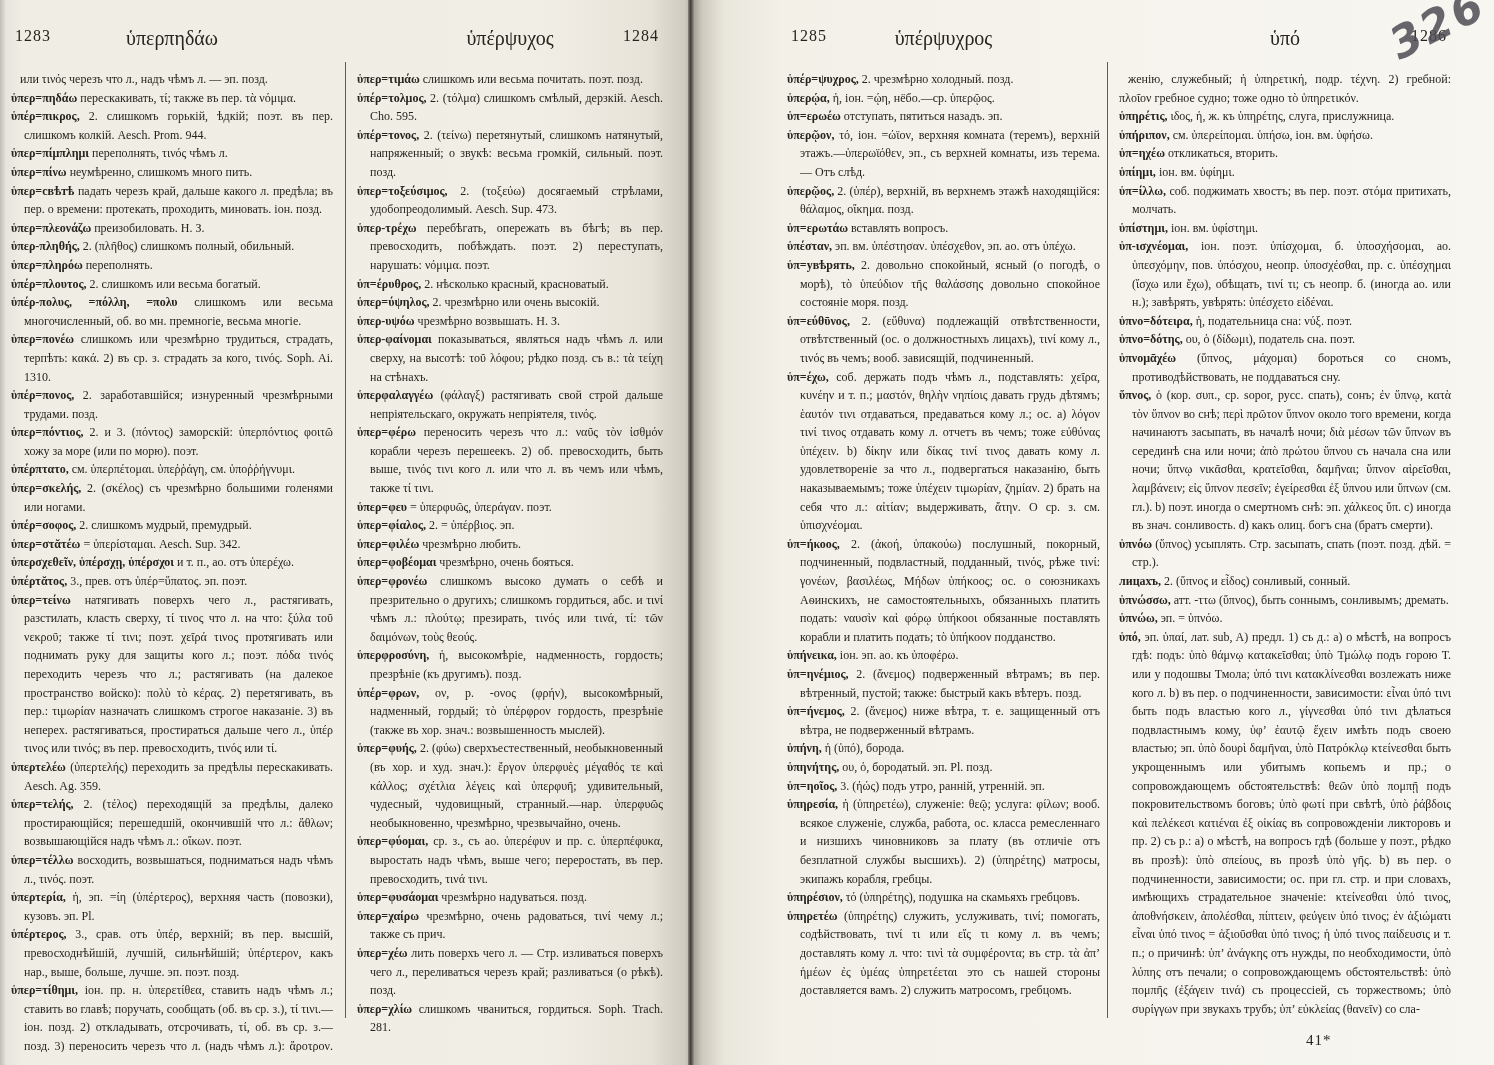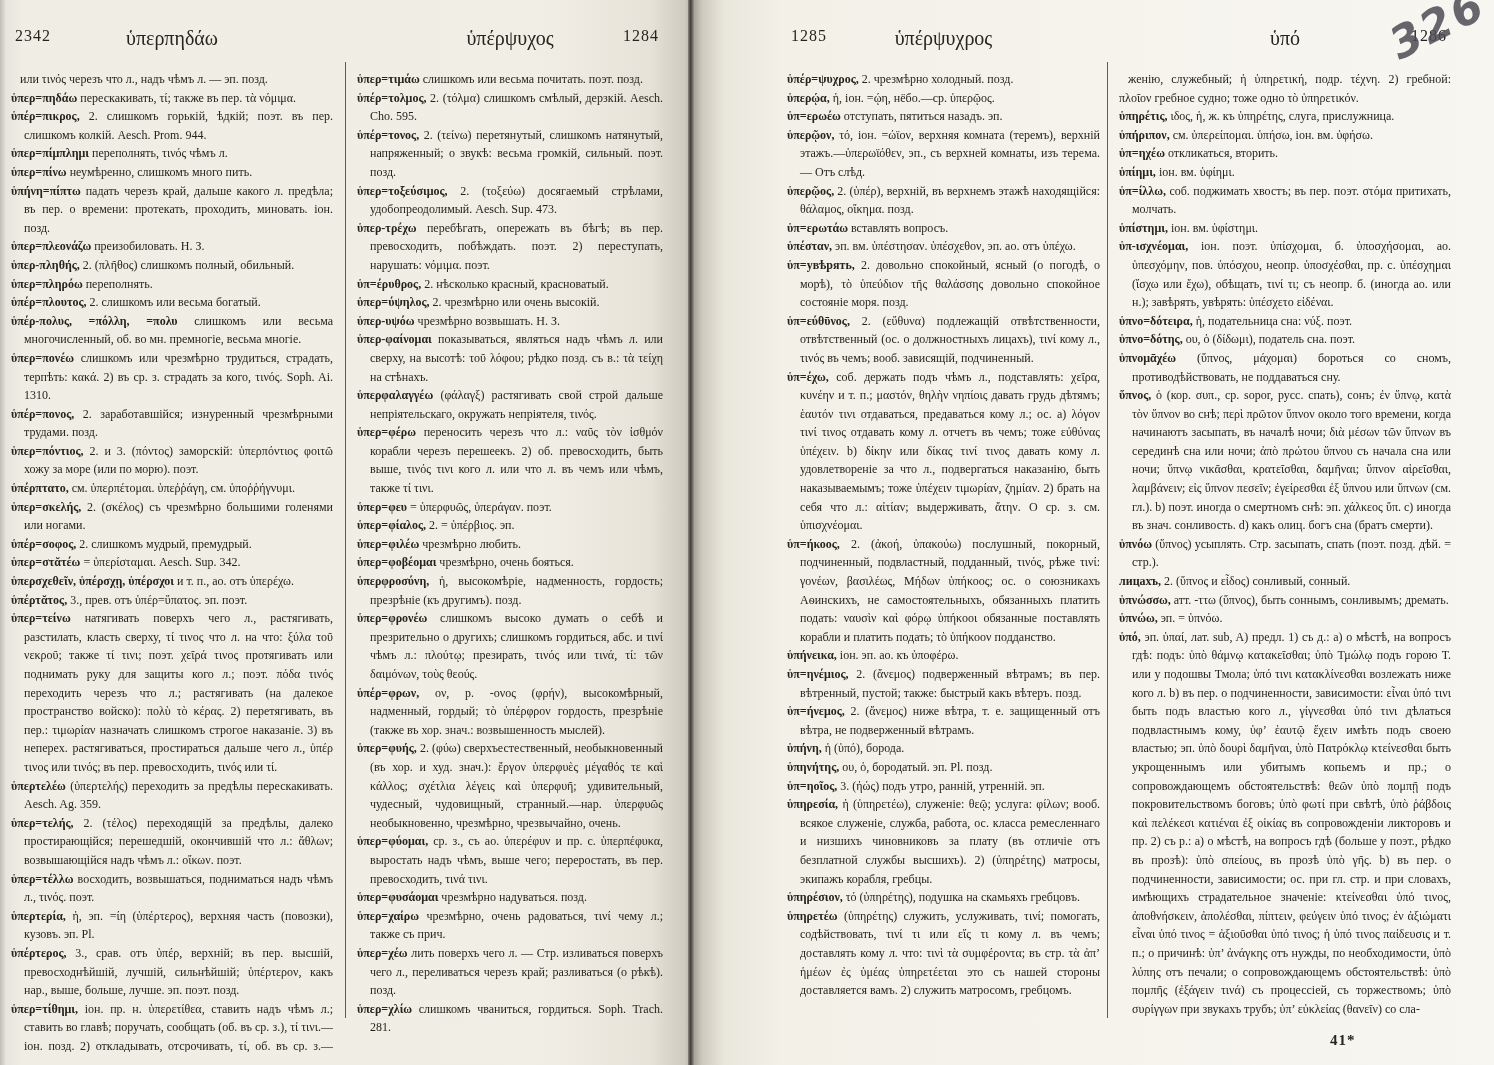--- a/index.html
+++ b/index.html
@@ -34,48 +34,48 @@
   #col1 { left:11px;  width:322px; }
   #col2 { left:357px; width:306px; }
   #col3 { left:95px;  width:313px; }
   #col4 { left:427px; width:332px; }
   .rule { position:absolute; top:62px; width:1px; height:956px; background:#5f5c54; }
   #rule-left  { left:345px; }
   #rule-right { left:415px; }
   .entry { margin:0; text-indent:-13px; padding-left:13px; }
   .entry.cont { text-indent:9px; padding-left:0; }
   .hw { font-weight:bold; }
-  .signature { position:absolute; left:614px; top:1032px; font-weight:bold; font-size:15px; letter-spacing:1px;margin-left:24px; }
+  .signature { position:absolute; left:614px; top:1032px; font-weight:normal; font-size:15px; letter-spacing:1px; }
   .handwritten {
     position:absolute; right:6px; top:-2px;
     font-family:"DejaVu Sans",sans-serif; font-style:italic; font-weight:bold;
     font-size:44px; color:#4e4d54; opacity:.85; letter-spacing:3px;
     transform:rotate(-27deg); transform-origin:center;
   }
 </style>
 </head>
 <body>
 
 <div class="page" id="page-left">
   <div class="col-header" style="left:11px;width:322px;">
-    <span class="pagenum pn-left">2342</span>
+    <span class="pagenum pn-left">1283</span>
     <span class="runhead">ὑπερπηδάω</span>
   </div>
   <div class="col-header" style="left:357px;width:306px;">
     <span class="runhead">ὑπέρψυχος</span>
     <span class="pagenum pn-right">1284</span>
   </div>
   <div class="rule" id="rule-left"></div>
   <div class="col" id="col1">
       <p class="entry cont">или τινός черезъ что л., надъ чѣмъ л. — эп. позд.</p>
       <p class="entry"><b class="hw">ὑπερ=πηδάω</b> перескакивать, τί; также въ пер. τὰ νόμιμα.</p>
       <p class="entry"><b class="hw">ὑπέρ=πικρος,</b> 2. слишкомъ горькій, ѣдкій; поэт. въ пер. слишкомъ колкій. Aesch. Prom. 944.</p>
       <p class="entry"><b class="hw">ὑπερ=πίμπλημι</b> переполнять, τινός чѣмъ л.</p>
       <p class="entry"><b class="hw">ὑπερ=πίνω</b> неумѣренно, слишкомъ много пить.</p>
-      <p class="entry"><b class="hw">ὑπήνη=πίπτω</b> падать черезъ край, дальше какого л. предѣла; въ пер. о времени: протекать, проходить, миновать. іон. позд.</p>
+      <p class="entry"><b class="hw">ὑπερ=свѣтѣ</b> падать черезъ край, дальше какого л. предѣла; въ пер. о времени: протекать, проходить, миновать. іон. позд.</p>
       <p class="entry"><b class="hw">ὑπερ=πλεονάζω</b> преизобиловать. Н. З.</p>
       <p class="entry"><b class="hw">ὑπερ-πληθής,</b> 2. (πλῆθος) слишкомъ полный, обильный.</p>
       <p class="entry"><b class="hw">ὑπερ=πληρόω</b> переполнять.</p>
       <p class="entry"><b class="hw">ὑπέρ=πλουτος,</b> 2. слишкомъ или весьма богатый.</p>
       <p class="entry"><b class="hw">ὑπέρ-πολυς, =πόλλη, =πολυ</b> слишкомъ или весьма многочисленный, об. во мн. премногіе, весьма многіе.</p>
       <p class="entry"><b class="hw">ὑπερ=πονέω</b> слишкомъ или чрезмѣрно трудиться, страдать, терпѣть: κακά. 2) въ ср. з. страдать за кого, τινός. Soph. Ai. 1310.</p>
       <p class="entry"><b class="hw">ὑπέρ=πονος,</b> 2. заработавшійся; изнуренный чрезмѣрными трудами. позд.</p>
       <p class="entry"><b class="hw">ὑπερ=πόντιος,</b> 2. и 3. (πόντος) заморскій: ὑπερπόντιος φοιτῶ хожу за море (или по морю). поэт.</p>
       <p class="entry"><b class="hw">ὑπέρπτατο,</b> см. ὑπερπέτομαι. ὑπεῤῥάγη, см. ὑποῤῥήγνυμι.</p>
       <p class="entry"><b class="hw">ὑπερ=σκελής,</b> 2. (σκέλος) съ чрезмѣрно большими голенями или ногами.</p>
@@ -100,22 +100,22 @@
       <p class="entry"><b class="hw">ὑπ=έρυθρος,</b> 2. нѣсколько красный, красноватый.</p>
       <p class="entry"><b class="hw">ὑπερ=ύψηλος,</b> 2. чрезмѣрно или очень высокій.</p>
       <p class="entry"><b class="hw">ὑπερ-υψόω</b> чрезмѣрно возвышать. Н. З.</p>
       <p class="entry"><b class="hw">ὑπερ-φαίνομαι</b> показываться, являться надъ чѣмъ л. или сверху, на высотѣ: τοῦ λόφου; рѣдко позд. съ в.: τὰ τείχη на стѣнахъ.</p>
       <p class="entry"><b class="hw">ὑπερφαλαγγέω</b> (φάλαγξ) растягивать свой строй дальше непріятельскаго, окружать непріятеля, τινός.</p>
       <p class="entry"><b class="hw">ὑπερ=φέρω</b> переносить черезъ что л.: ναῦς τὸν ἰσθμόν корабли черезъ перешеекъ. 2) об. превосходить, быть выше, τινός τινι кого л. или что л. въ чемъ или чѣмъ, также τί τινι.</p>
       <p class="entry"><b class="hw">ὑπερ=φευ</b> = ὑπερφυῶς, ὑπεράγαν. поэт.</p>
       <p class="entry"><b class="hw">ὑπερ=φίαλος,</b> 2. = ὑπέρβιος. эп.</p>
       <p class="entry"><b class="hw">ὑπερ=φιλέω</b> чрезмѣрно любить.</p>
       <p class="entry"><b class="hw">ὑπερ=φοβέομαι</b> чрезмѣрно, очень бояться.</p>
+      <p class="entry"><b class="hw">ὑπερ=φρονέω</b> слишкомъ высоко думать о себѣ и презрительно о другихъ; слишкомъ гордиться, абс. и τινί чѣмъ л.: πλούτῳ; презирать, τινός или τινά, τί: τῶν δαιμόνων, τοὺς θεούς.</p>
       <p class="entry"><b class="hw">ὑπερφροσύνη,</b> ἡ, высокомѣріе, надменность, гордость; презрѣніе (къ другимъ). позд.</p>
-      <p class="entry"><b class="hw">ὑπερ=φρονέω</b> слишкомъ высоко думать о себѣ и презрительно о другихъ; слишкомъ гордиться, абс. и τινί чѣмъ л.: πλούτῳ; презирать, τινός или τινά, τί: τῶν δαιμόνων, τοὺς θεούς.</p>
       <p class="entry"><b class="hw">ὑπέρ=φρων,</b> ον, р. -ονος (φρήν), высокомѣрный, надменный, гордый; τὸ ὑπέρφρον гордость, презрѣніе (также въ хор. знач.: возвышенность мыслей).</p>
       <p class="entry"><b class="hw">ὑπερ=φυής,</b> 2. (φύω) сверхъестественный, необыкновенный (въ хор. и худ. знач.): ἔργον ὑπερφυὲς μέγαθός τε καὶ κάλλος; σχέτλια λέγεις καὶ ὑπερφυῆ; удивительный, чудесный, чудовищный, странный.—нар. ὑπερφυῶς необыкновенно, чрезмѣрно, чрезвычайно, очень.</p>
       <p class="entry"><b class="hw">ὑπερ=φύομαι,</b> ср. з., съ ао. ὑπερέφυν и пр. с. ὑπερπέφυκα, выростать надъ чѣмъ, выше чего; переростать, въ пер. превосходить, τινά τινι.</p>
       <p class="entry"><b class="hw">ὑπερ=φυσάομαι</b> чрезмѣрно надуваться. позд.</p>
       <p class="entry"><b class="hw">ὑπερ=χαίρω</b> чрезмѣрно, очень радоваться, τινί чему л.; также съ прич.</p>
       <p class="entry"><b class="hw">ὑπερ=χέω</b> лить поверхъ чего л. — Стр. изливаться поверхъ чего л., переливаться черезъ край; разливаться (о рѣкѣ). позд.</p>
       <p class="entry"><b class="hw">ὑπερ=χλίω</b> слишкомъ чваниться, гордиться. Soph. Trach. 281.</p>
     </div>
 </div>
 

